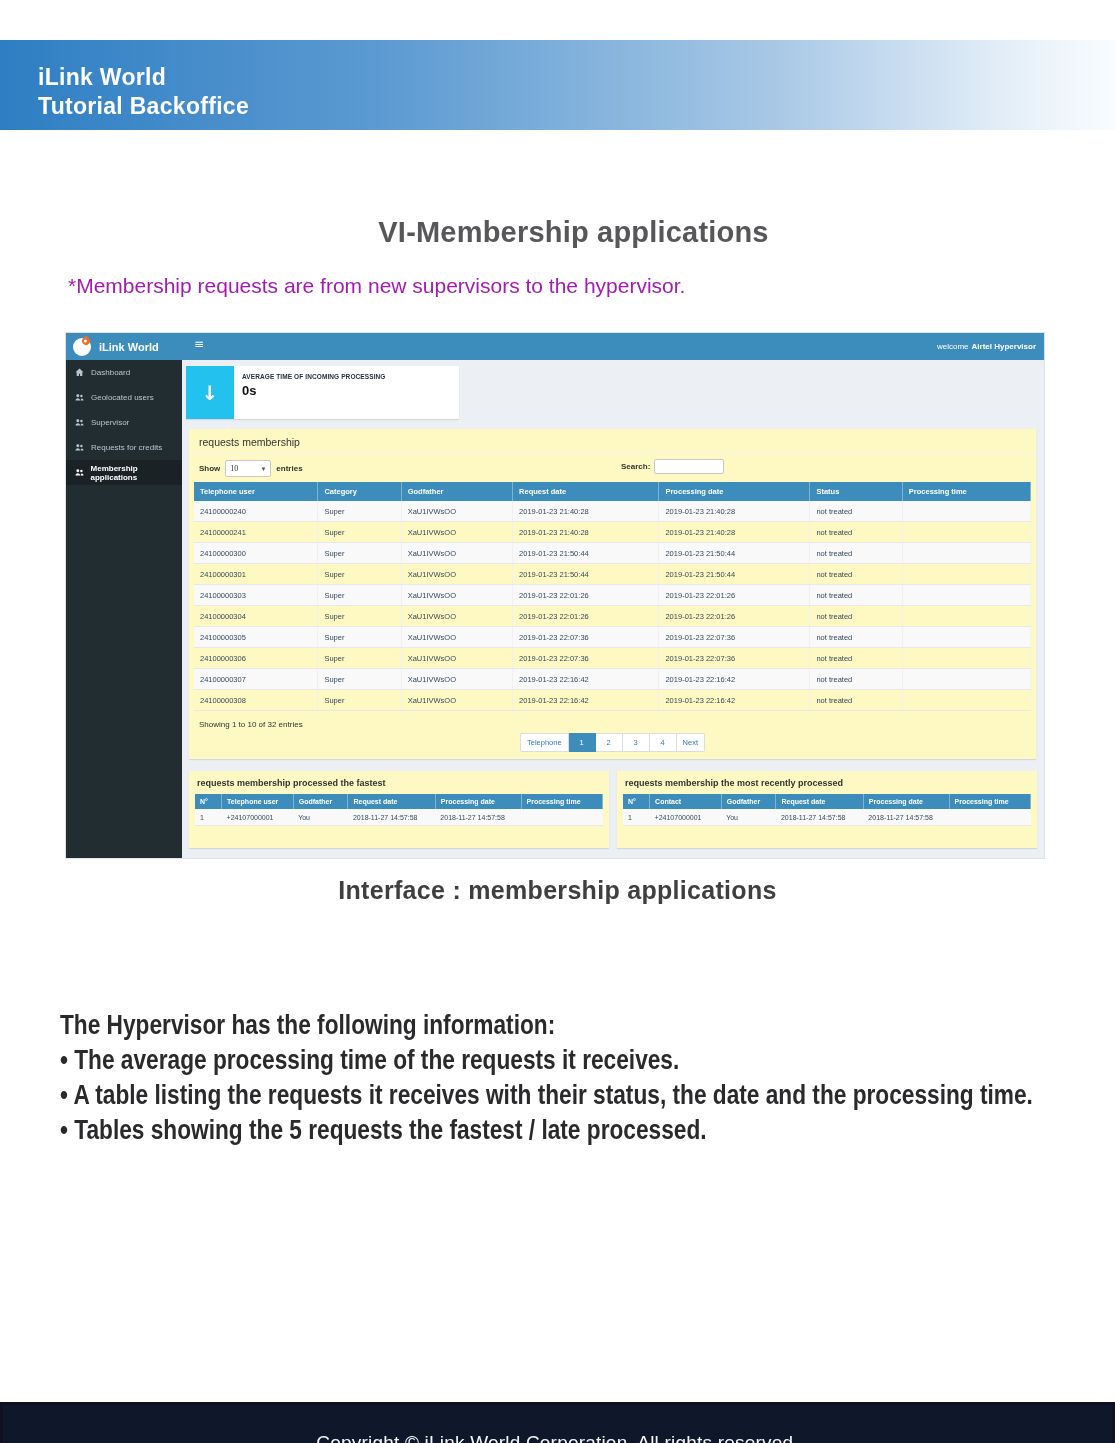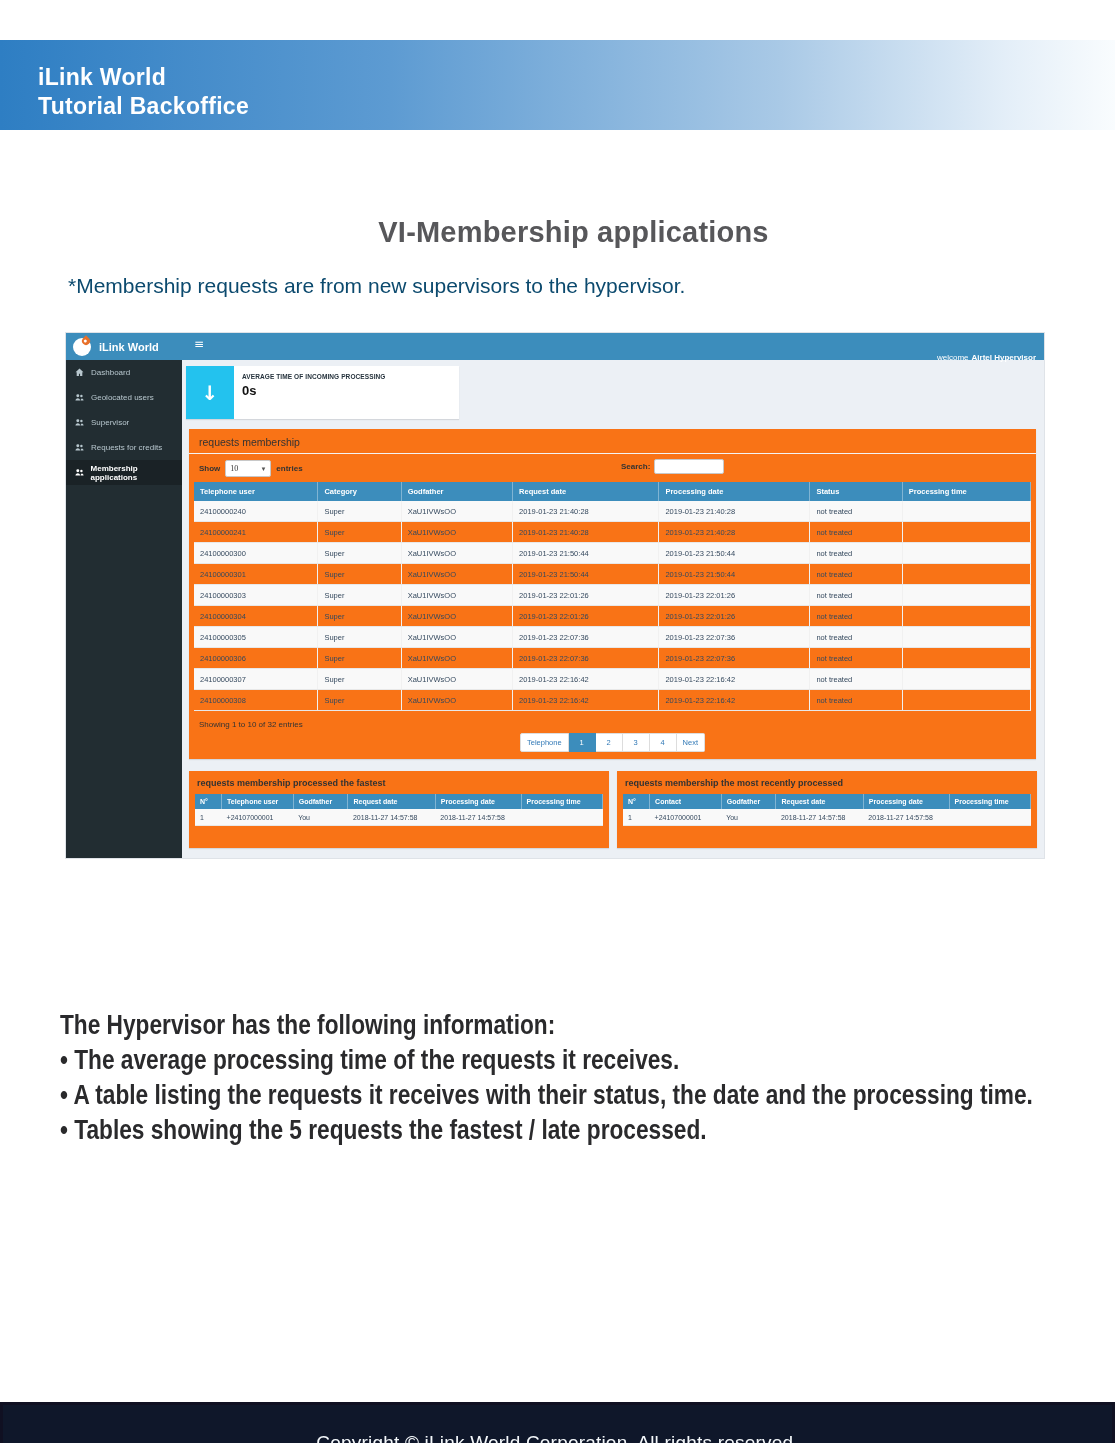--- a/index.html
+++ b/index.html
@@ -8,21 +8,21 @@
 
   
   .doc-header{position:absolute;top:0;left:0;width:1115px;height:90px;
     background:linear-gradient(to right,#2e7ec3 0%,#5d9bd2 35%,#a9c9e6 70%,#e3eef8 90%,#f9fcfe 100%);
     color:#fff;}
   .doc-header .line{position:absolute;left:38px;font-size:23px;font-weight:bold;letter-spacing:.3px;}
   .doc-header .l1{top:24px;} .doc-header .l2{top:53px;}
 
   .doc-title{position:absolute;top:176px;left:0;width:1115px;text-align:center;
     font-size:29px;font-weight:bold;color:#57575a;letter-spacing:.2px;padding-left:16px;}
-  .doc-subtitle{position:absolute;top:234px;left:68px;font-size:21px;color:#0c4a6e;}
+  .doc-subtitle{position:absolute;top:234px;left:68px;font-size:21px;color:#a21caf;}
 
   .doc-caption{position:absolute;top:836px;left:0;width:1115px;text-align:center;
     font-size:25px;font-weight:bold;color:#3f3f41;letter-spacing:.3px;}
 
   .info-block{position:absolute;top:968px;left:60px;width:1220px;
     font-size:27px;line-height:35px;font-weight:bold;color:#2a2a2c;
     transform:scaleX(.84);transform-origin:0 0;}
 
   .doc-footer{position:absolute;left:0;right:0;top:1362px;bottom:0;
     background:#0f172a;border:3px solid #101022;box-sizing:border-box;
@@ -34,41 +34,41 @@
     background:#ecf0f5;border:1px solid #dfe3e8;box-sizing:content-box;overflow:hidden;}
   .topbar{position:absolute;left:0;top:0;width:978px;height:27px;background:#3c8dbc;}
   .brand{position:absolute;left:0;top:0;width:116px;height:27px;display:flex;align-items:center;}
   .logo{position:relative;width:18px;height:18px;margin-left:7px;border-radius:50%;background:#fff;}
   .logo .pin{position:absolute;right:1px;top:-1px;width:8px;height:8px;background:#e8702a;
     border-radius:50% 50% 50% 0;transform:rotate(135deg);}
   .logo .pin i{position:absolute;left:2.5px;top:2.5px;width:3px;height:3px;border-radius:50%;background:#fff;display:block;}
   .brand .bname{color:#fff;font-size:11px;font-weight:bold;margin-left:8px;}
   .burger{position:absolute;left:128px;top:4px;color:#fff;font-size:12px;
     font-family:"DejaVu Sans",sans-serif;cursor:pointer;}
-  .welcome{position:absolute;right:8px;top:20px;color:#fff;font-size:8px;}
+  .welcome{position:absolute;right:8px;top:9px;color:#fff;font-size:8px;}
   .welcome b{margin-left:3px;}
 
   .sidebar{position:absolute;left:0;top:27px;width:116px;height:498px;background:#222d32;}
   .side-item{display:flex;align-items:center;height:25px;padding-left:9px;
     color:#b8c7ce;font-size:8px;cursor:pointer;}
   .side-item .s-icon{width:10px;height:10px;margin-right:6px;display:flex;align-items:center;}
   .side-item.active{background:#1a2226;color:#ffffff;font-weight:bold;}
 
   .content-bg{position:absolute;left:116px;top:27px;width:862px;height:498px;background:#ecf0f5;}
 
   .stat-card{position:absolute;left:120px;top:33px;width:273px;height:53px;background:#fff;
     box-shadow:0 1px 1px rgba(0,0,0,.1);display:flex;}
   .stat-icon{width:48px;height:53px;background:#23c2ee;color:#fff;display:flex;
     align-items:center;justify-content:center;font-size:20px;font-weight:bold;
     font-family:"DejaVu Sans",sans-serif;}
   .stat-text{padding:7px 0 0 8px;}
   .stat-title{font-size:6.5px;font-weight:bold;color:#25323c;letter-spacing:.1px;}
   .stat-value{font-size:13px;font-weight:bold;color:#111;margin-top:3px;}
 
-  .panel{position:absolute;background:#f97316;box-shadow:0 1px 1px rgba(0,0,0,.1);box-sizing:border-box;}
+  .panel{position:absolute;background:#fef9c3;box-shadow:0 1px 1px rgba(0,0,0,.1);box-sizing:border-box;}
   .panel-main{left:123px;top:96px;width:847px;height:330px;}
   .panel-title{padding:7px 10px 5px;font-size:10.5px;color:#333;border-bottom:1px solid #f4f4f4;}
   .controls{position:relative;height:27px;padding:0 10px;font-size:8px;color:#333;}
   .ctl-left{position:absolute;left:10px;top:6px;display:flex;align-items:center;font-weight:bold;}
   .sel{display:inline-flex;align-items:center;justify-content:space-between;width:36px;height:15px;
     border:1px solid #c8c8c8;border-radius:2px;margin:0 5px;padding:0 4px;font-weight:normal;
     font-size:8px;color:#333;background:#fff;cursor:pointer;font-family:Liberation Serif, serif;}
   .sel .car{font-size:6px;color:#555;}
   .ctl-search{position:absolute;left:432px;top:5px;display:flex;align-items:center;font-weight:bold;}
   .search-input{width:70px;height:15px;border:1px solid #c8c8c8;border-radius:2px;margin-left:4px;
@@ -376,20 +376,21 @@
               <td>You</td>
               <td>2018-11-27 14:57:58</td>
               <td>2018-11-27 14:57:58</td>
               <td></td>
             </tr>
           </tbody>
         </table>
     </div>
   </div>
 
+  <div class="doc-caption">Interface : membership applications</div>
 
   <div class="info-block">
     <div>The Hypervisor has the following information:</div>
     <div>• The average processing time of the requests it receives.</div>
     <div>• A table listing the requests it receives with their status, the date and the processing time.</div>
     <div>• Tables showing the 5 requests the fastest / late processed.</div>
   </div>
 
   <div class="doc-footer">
     <span class="txt">Copyright © iLink World Corporation. All rights reserved.</span>

